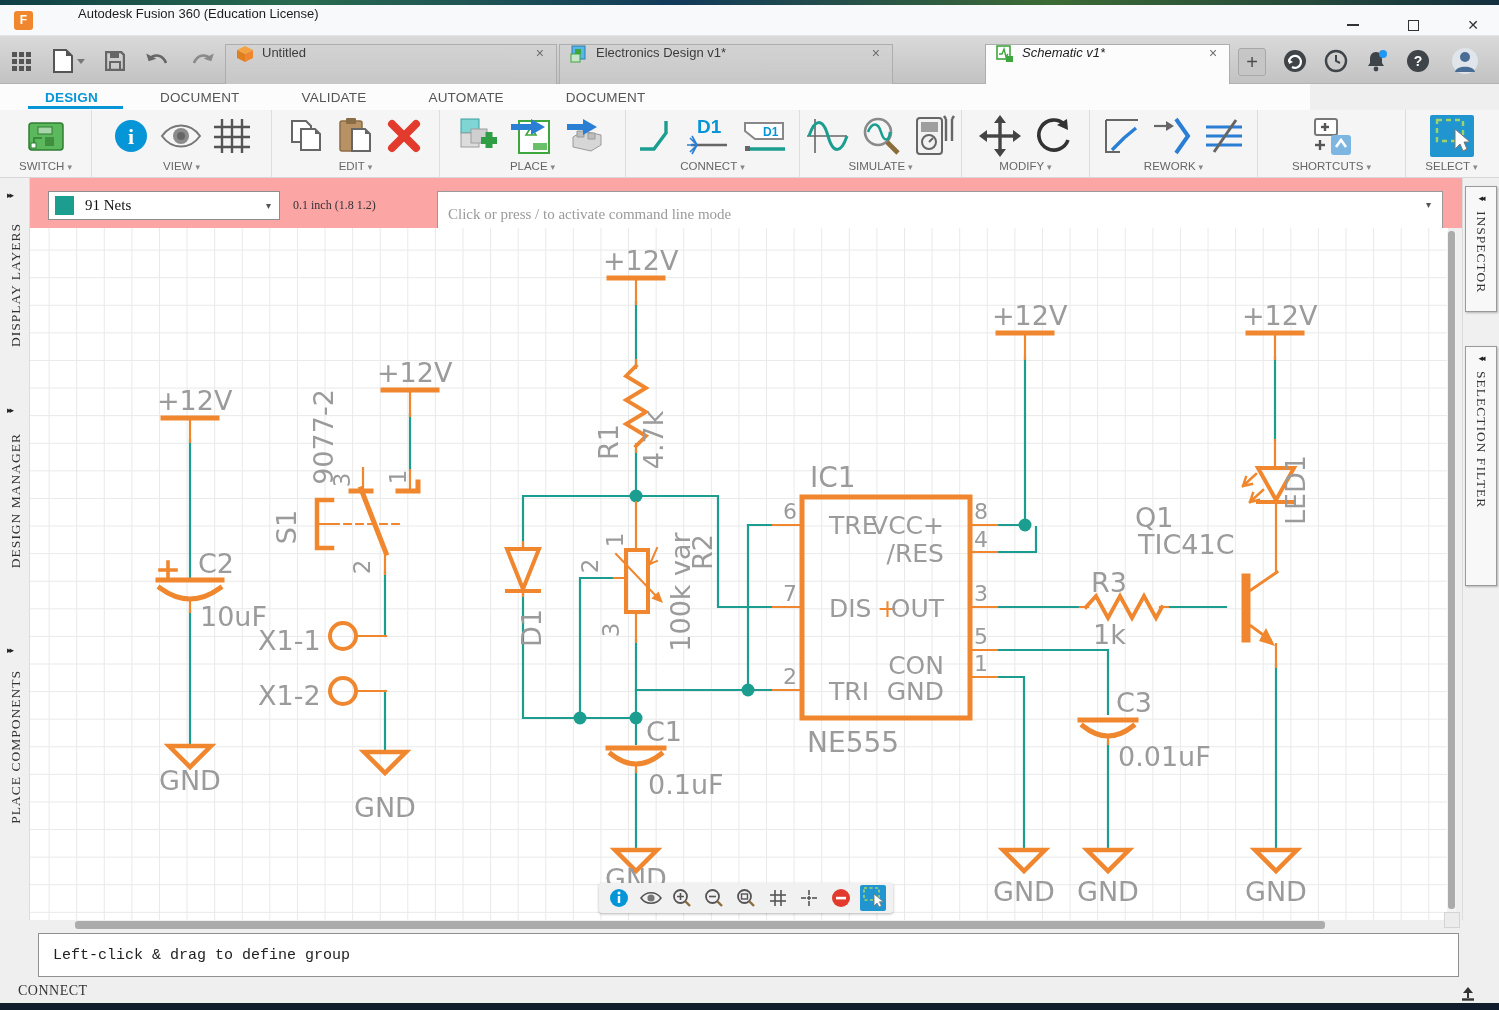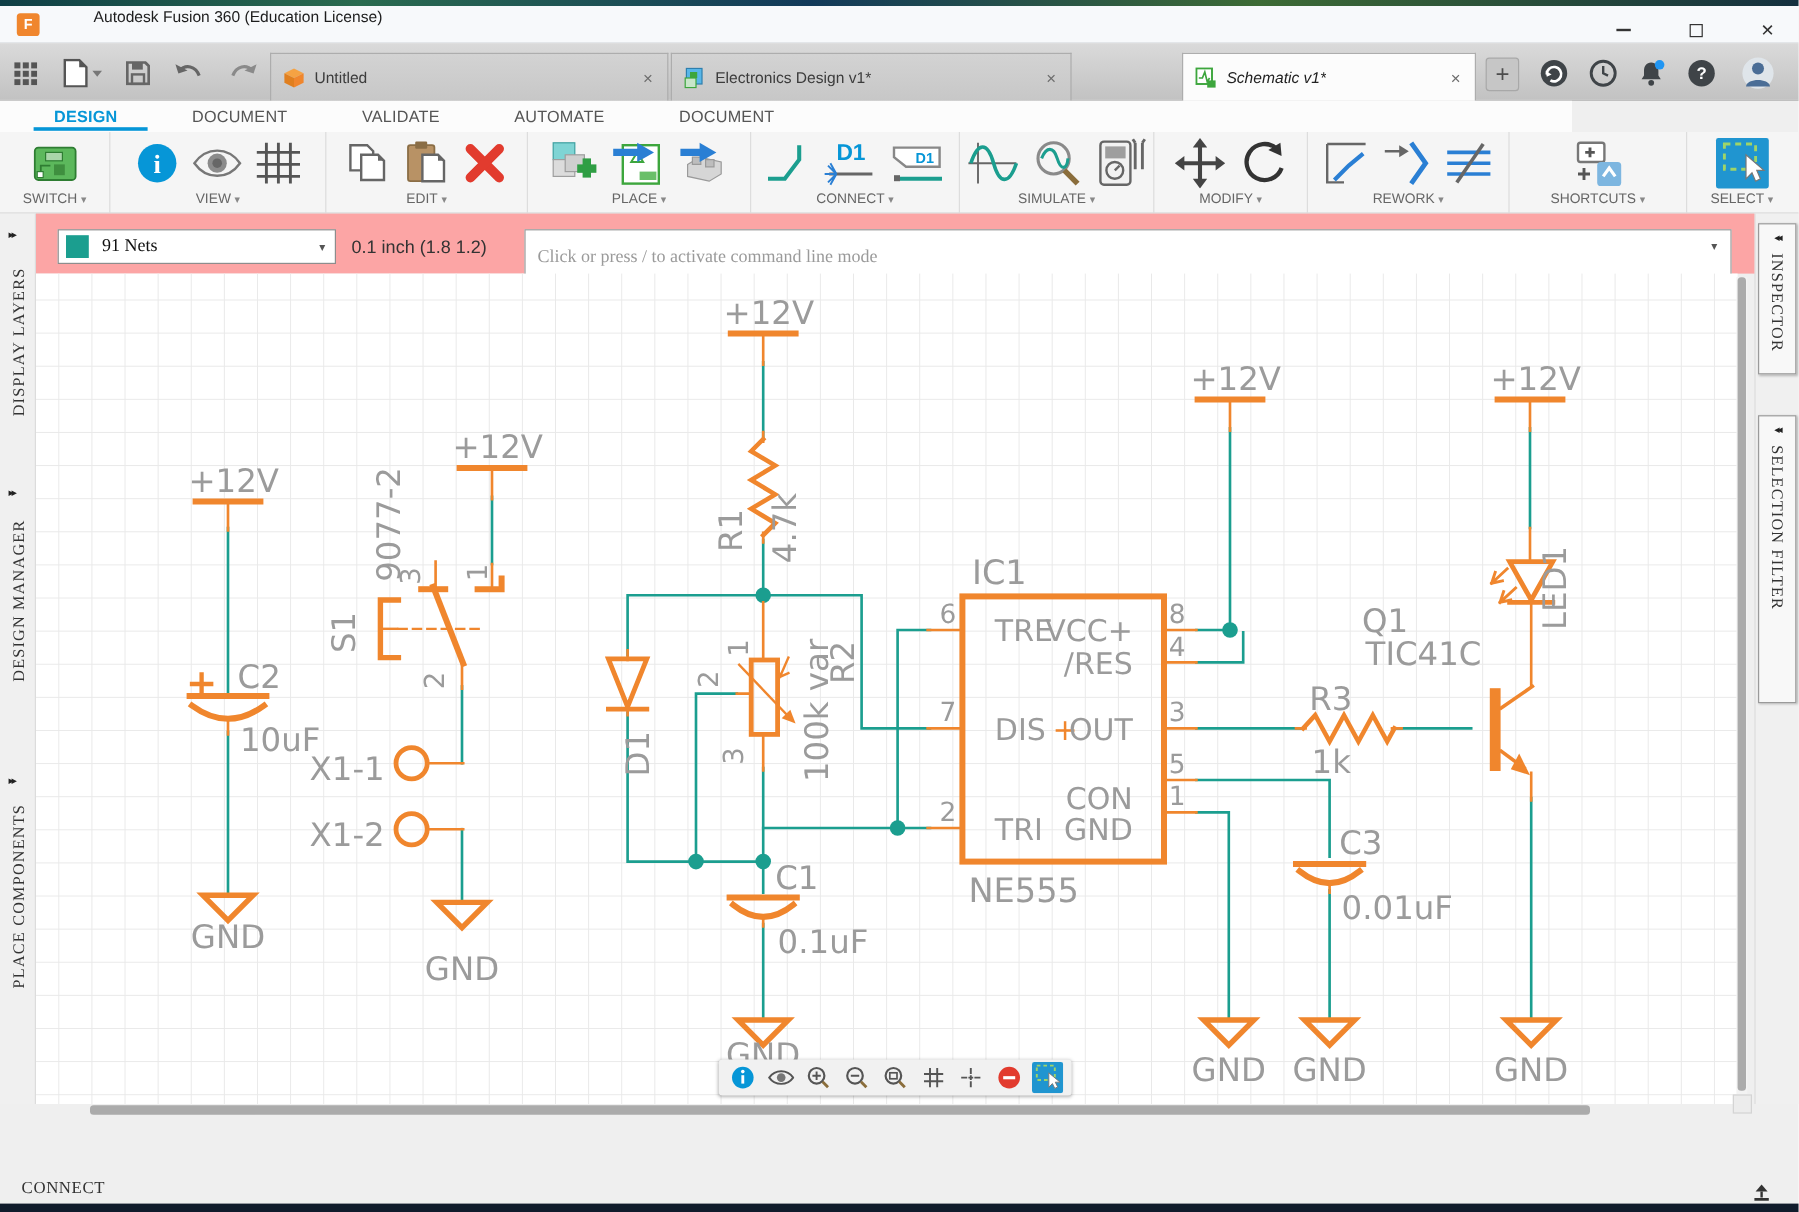--- a/index.html
+++ b/index.html
@@ -18,21 +18,21 @@
     color:#fff; font-weight:bold; font-size:12px; text-align:center; line-height:19px; }
   #title-text { left:42px; top:1px; font-size:13px; color:#1d1d1d;margin-left:36px; }
   .winbtn { top:5px; width:46px; height:30px; display:flex; align-items:center; justify-content:center; cursor:default; }
   .winbtn .bar { width:12px; height:2px; background:#333; }
   .winbtn .box { width:11px; height:11px; border:1.5px solid #333; }
   .winbtn .x { font-size:14px; color:#333; }
 
   
   #tabbar { left:0; top:36px; width:1499px; height:48px; background:linear-gradient(#dadada,#c2c2c2); border-bottom:1px solid #b3b3b3; }
   .qicon { top:12px; width:26px; height:26px; display:flex; align-items:center; justify-content:center; color:#5a5a5a; }
-  .tab { top:8px; height:40px; display:flex; align-items:center; padding:0 10px;
+  .tab { top:8px; height:40px; display:flex; align-items:flex-start; padding:0 10px;
     background:linear-gradient(#d3d3d3,#c7c7c7); border:1px solid #adadad; border-bottom:none; font-size:13px; color:#3c3c3c; }
   .tab.active { background:#fcfcfc; color:#222;font-style:italic; }
   .tab .ticon { width:18px; height:18px; margin-right:8px; flex:0 0 auto; }
   .tab .tclose { margin-left:auto; color:#6d6d6d; font-size:14px; padding:0 2px; }
   .tab .tlabel { white-space:nowrap; overflow:hidden; margin-right:8px; }
   #tab-add { top:12px; width:28px; height:28px; background:#c6c6c6; border:1px solid #a8a8a8; border-radius:3px;
     font-size:20px; color:#4c4c4c; display:flex; align-items:center; justify-content:center; }
   .hicon { top:10px; width:30px; height:30px; display:flex; align-items:center; justify-content:center; }
 
   
@@ -47,21 +47,21 @@
   .ricons { display:flex; align-items:center; justify-content:center; gap:10px; height:44px; }
   .rlabel { font-size:11.5px; color:#666; margin-top:2px; }
   .rlabel .caret { color:#888; font-size:9px; margin-left:3px; }
 
   
   #cmdbar { left:30px; top:178px; width:1432px; height:50px; background:#fca5a5; }
   #nets-dropdown { left:18px; top:13px; width:232px; height:29px; background:#fff; border:1px solid #8d8d8d; display:flex; align-items:center; }
   #nets-swatch { width:19px; height:19px; background:#1b9e8f; margin-left:6px; }
   #nets-label { font-family:"Liberation Serif",serif; font-size:15px; color:#111; margin-left:11px; }
   #nets-caret { margin-left:auto; margin-right:8px; color:#555; font-size:10px; }
-  #grid-info { left:263px; top:20px; font-family:Liberation Sans, sans-serif; font-size:15px; color:#333; }
+  #grid-info { left:263px; top:20px; font-family:Liberation Serif, serif; font-size:12px; color:#333; }
   #cmdline { left:407px; top:13px; width:1006px; height:46px; background:#fff; border:1px solid #9a9a9a; font-family:"Liberation Serif",serif; font-size:15px; color:#444; padding:0 24px 0 10px; }
   #cmdline::placeholder { color:#9a9a9a; }
   #cmd-caret { left:1396px; top:21px; color:#555; font-size:10px; }
   .expand-ico { font-size:9px; color:#222; letter-spacing:-2px; }
 
   
   #left-strip { left:0; top:178px; width:30px; height:742px; background:#f0f0f0; border-right:1px solid #dcdcdc; }
   #right-strip { left:1462px; top:178px; width:37px; height:742px; background:#f0f0f0; border-left:1px solid #dcdcdc; }
   .vlabel { writing-mode:vertical-rl; transform:rotate(180deg); font-family:"Liberation Serif",serif; font-size:13.5px; color:#333; letter-spacing:1px; white-space:nowrap; }
   .vlabel-r { writing-mode:vertical-rl; font-family:"Liberation Serif",serif; font-size:13.5px; color:#333; letter-spacing:1px; white-space:nowrap; }
@@ -752,20 +752,23 @@
       </svg>
     </div>
   </div>
 
   <div id="vscroll" class="abs">
       <div id="vscroll-thumb"></div>
     </div>
   <div id="hscroll-thumb" class="abs"></div>
   <div id="scroll-corner" class="abs"></div>
 
+  <div id="status-box" class="abs">
+    <span id="status-text">Left-click &amp; drag to define group</span>
+  </div>
   <div id="sheets-label" class="abs">CONNECT</div>
   <svg class="abs" style="left:1459px;top:986px" width="18" height="16">
     <path d="M9,1 L14,7 H4 Z" fill="#333"></path>
     <line x1="9" y1="7" x2="9" y2="12" stroke="#333" stroke-width="2"></line>
     <line x1="3" y1="13.5" x2="15" y2="13.5" stroke="#333" stroke-width="2.4"></line>
   </svg>
 
   <div id="bottom-strip" class="abs"></div>
 </div>
 

